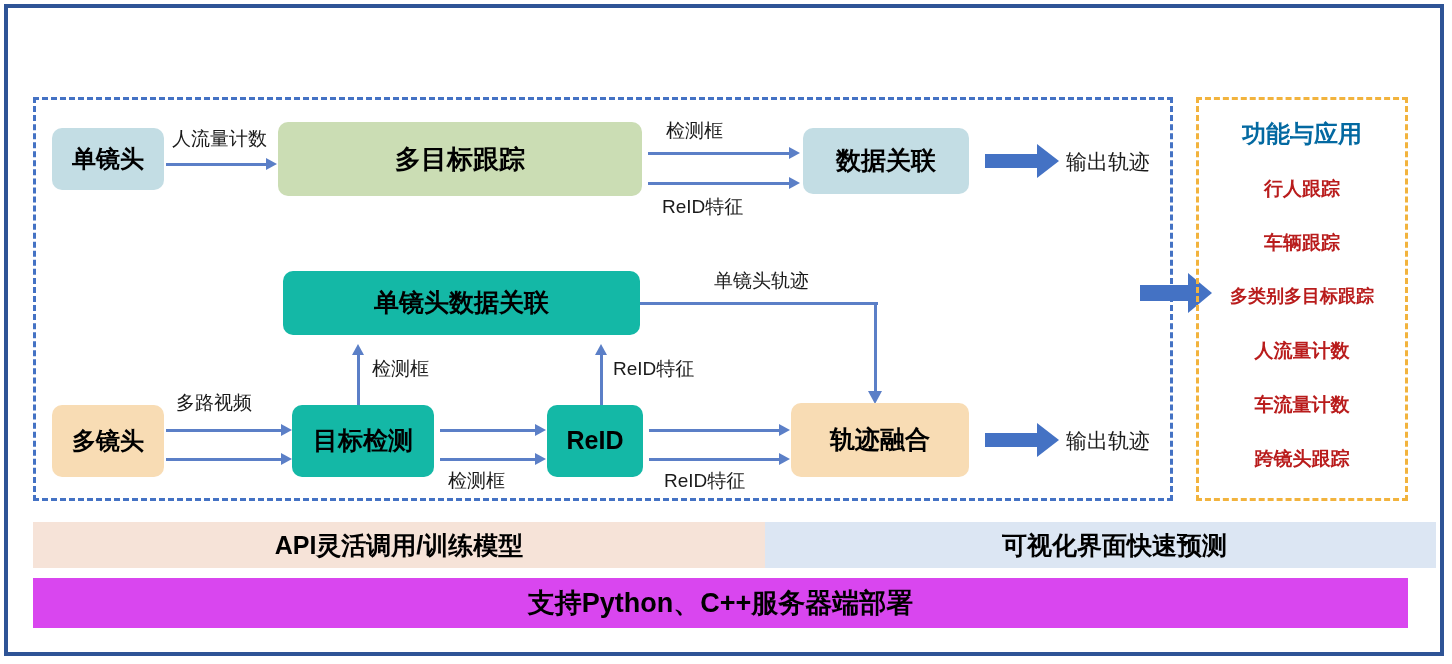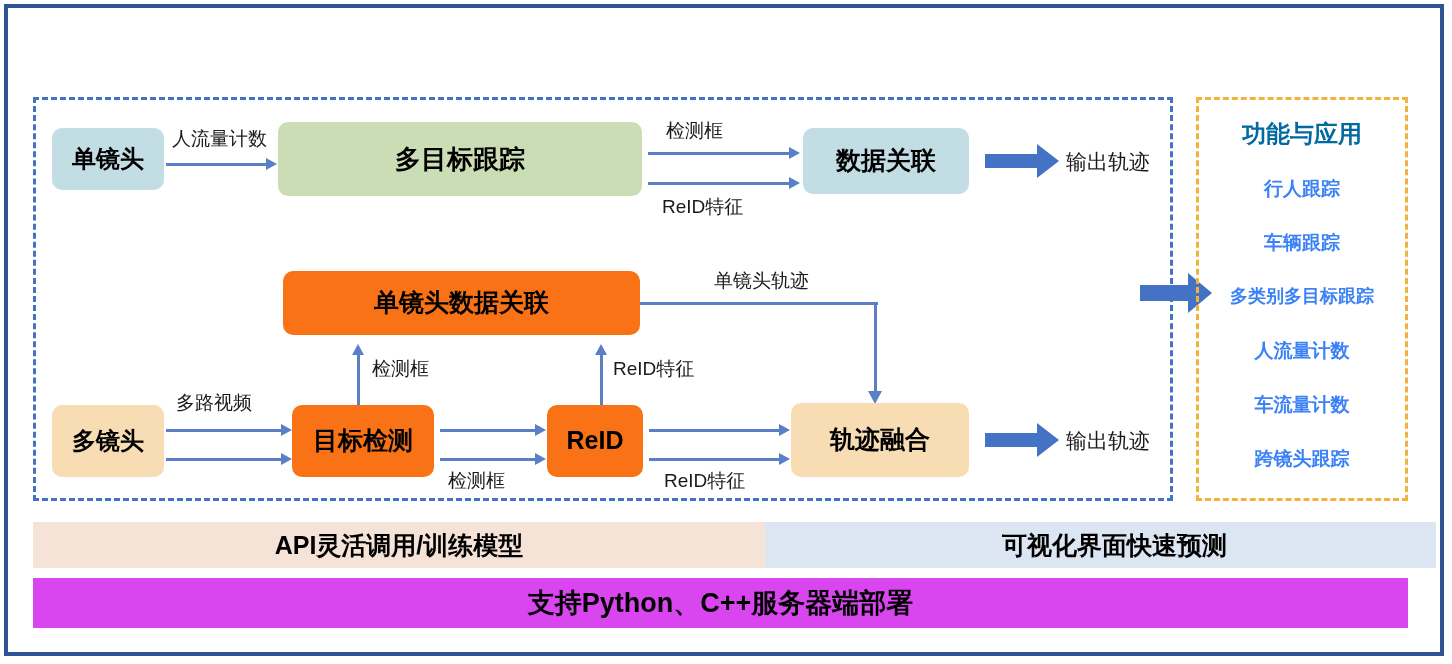--- a/index.html
+++ b/index.html
@@ -13,29 +13,29 @@
       font-size:31px;font-weight:bold;color:#000;letter-spacing:0.5px;}
 
   .pipeline-box{position:absolute;left:33px;top:97px;width:1140px;height:404px;
       border:3px dashed #4472c4;box-sizing:border-box;}
 
   .apps-box{position:absolute;left:1196px;top:97px;width:212px;height:404px;
       border:3px dashed #f2b33d;box-sizing:border-box;}
   .apps-title{position:absolute;left:0;top:18px;width:100%;text-align:center;
       font-size:24px;font-weight:bold;color:#0369a1;}
   .apps-item{position:absolute;left:0;width:100%;text-align:center;
-      font-size:19px;font-weight:bold;color:#3b82f6;}
+      font-size:19px;font-weight:bold;color:#b91c1c;}
 
   .node{position:absolute;box-sizing:border-box;border-radius:10px;
       display:flex;align-items:center;justify-content:center;
       font-weight:bold;color:#000;text-align:center;line-height:1.1;}
 
   .n-blue{background:#c3dde4;}
   .n-green{background:#cbddb4;}
-  .n-yellow{background:#f97316;text-align:center;}
+  .n-yellow{background:#14b8a6;text-align:center;}
   .n-peach{background:#f8dcb4;}
 
   .edge-label{position:absolute;font-size:19px;color:#1a1a1a;white-space:nowrap;}
 
   .arrow-line{position:absolute;background:#5b7fc7;height:3px;}
   .arrow-head-r{position:absolute;width:0;height:0;
       border-top:6px solid transparent;border-bottom:6px solid transparent;
       border-left:11px solid #5b7fc7;}
   .arrow-vline{position:absolute;background:#5b7fc7;width:3px;}
   .arrow-head-u{position:absolute;width:0;height:0;

